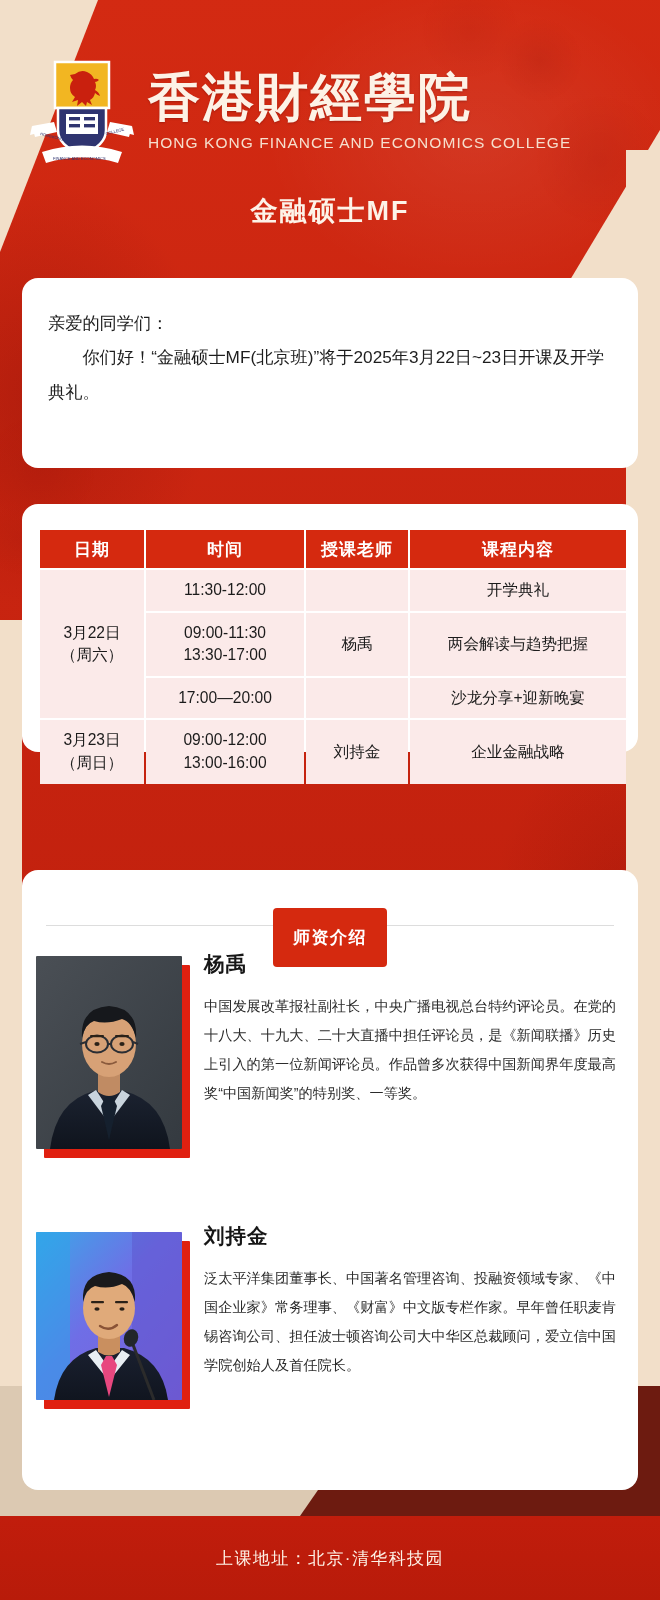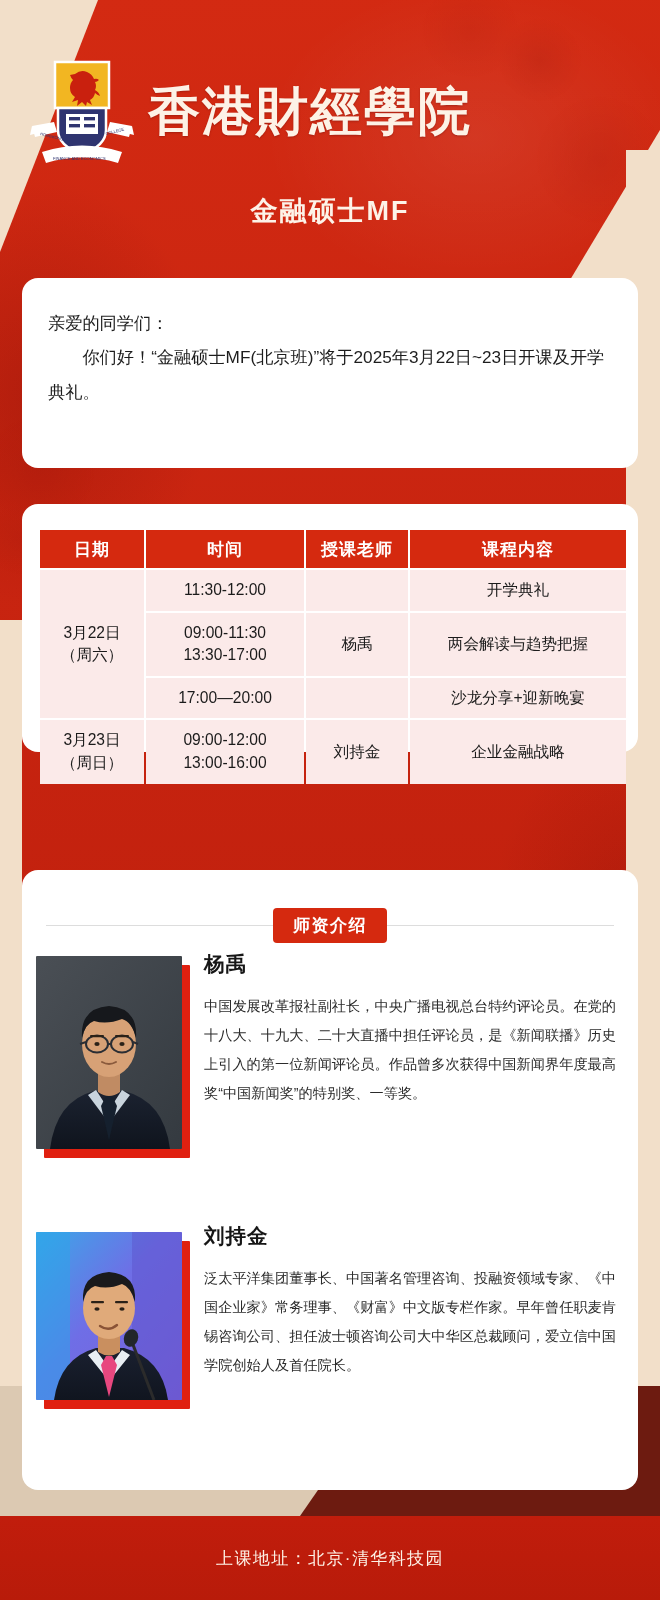--- a/index.html
+++ b/index.html
@@ -143,21 +143,21 @@
   .fac-head {
     position: absolute; left: 0; top: 22px; width: 616px; height: 46px;
   }
   .fac-rule {
     position: absolute; left: 24px; top: 33px; width: 568px; height: 1px;
     background: #dddddd;
   }
   .fac-badge {
     position: absolute; left: 50%; transform: translateX(-50%); top: 16px;
     background: #d5290f; color: #fff; font-size: 17px; font-weight: 700;
-    padding: 6px 20px; border-radius: 4px; letter-spacing: 1.5px;
+    padding: 18px 20px; border-radius: 4px; letter-spacing: 1.5px;
     white-space: nowrap;
   }
 
   .fac-item { position: absolute; left: 0; width: 616px; }
   #fac-1 { top: 80px; }
   #fac-2 { top: 352px; }
 
   .photo-wrap {
     position: absolute; left: 14px; top: 6px; width: 148px; height: 196px;
   }
@@ -232,20 +232,21 @@
         <path d="M104 74 l2 9 l-8 -2 z" fill="#ffffff"></path>
         <path d="M14 100 q40 -13 80 0 l-4 11 q-36 -11 -72 0 z" fill="#ffffff"></path>
         <g fill="#2f3470" font-size="4" font-family="Liberation Sans, sans-serif">
           <text x="12" y="83" transform="rotate(14 12 83)">HONGKONG</text>
           <text x="78" y="83" transform="rotate(-14 78 83)">COLLEGE</text>
           <text x="25" y="108">FINANCE AND ECONOMICS</text>
         </g>
       </svg>
       <div class="wordmark">
         <div class="school-cn">香港財經學院</div>
+        <div class="school-en">HONG KONG FINANCE AND ECONOMICS COLLEGE</div>
       </div>
     </div>
     <div class="program-title">金融硕士MF</div>
   </div>
 
   <div class="card" id="card-notice">
     <div class="notice-body">
       <p>亲爱的同学们：</p>
       <p class="indent">你们好！“金融硕士MF(北京班)”将于2025年3月22日~23日开课及开学典礼。</p>
     </div>

